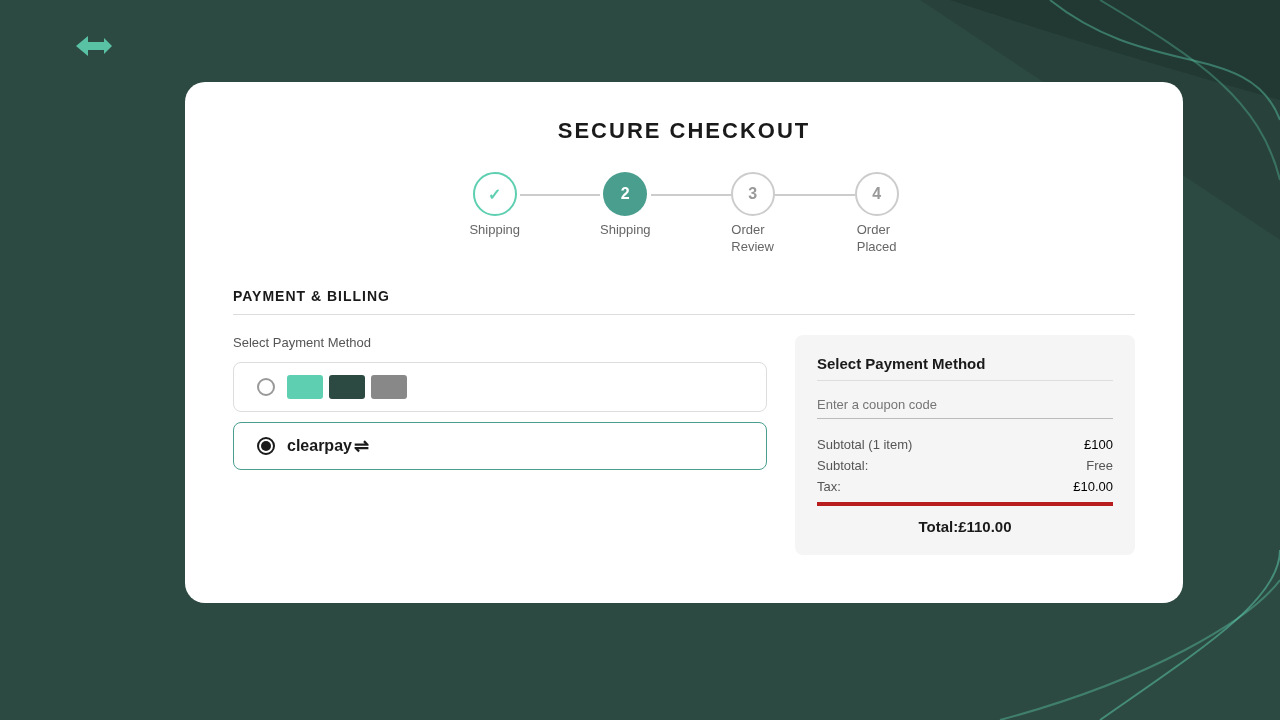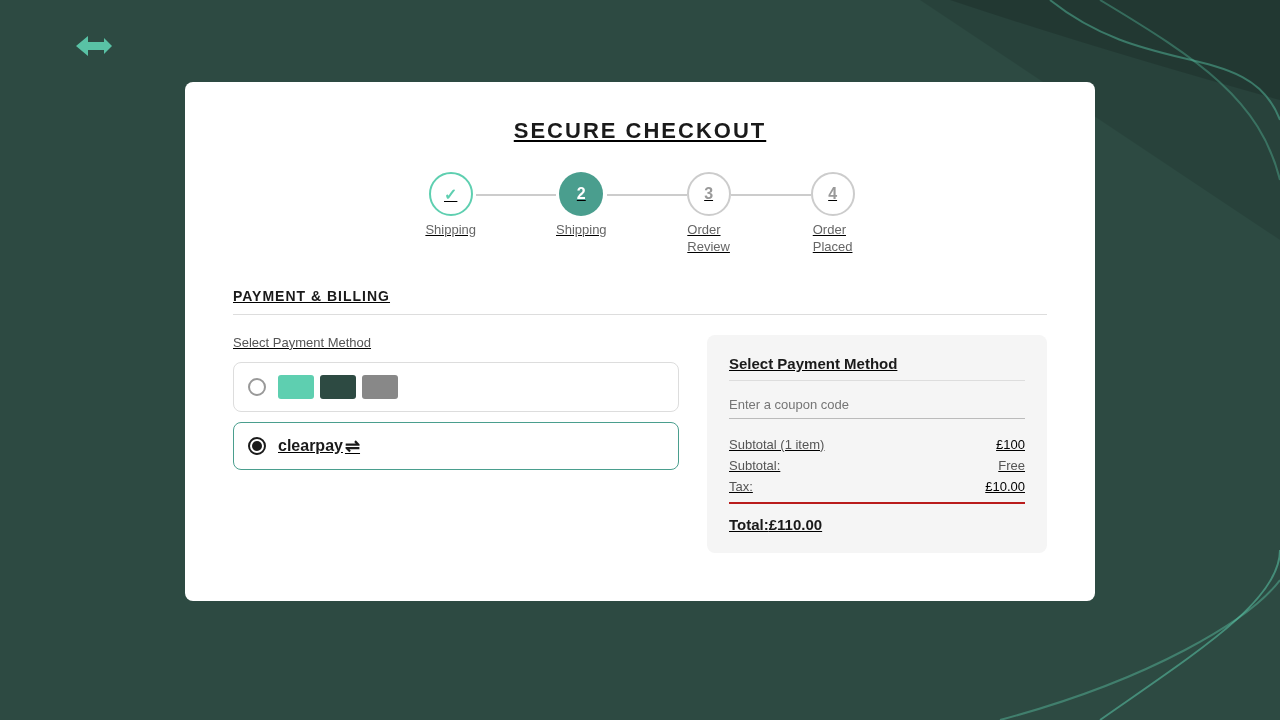--- a/index.html
+++ b/index.html
@@ -26,25 +26,24 @@
       top: 28px;
       left: 68px;
       color: #5ecfb0;
     }
 
     
     .card {
       position: absolute;
       top: 82px;
       left: 185px;
-      width: 910px;
+      width: 998px;
       background: #ffffff;
-      border-radius: 8px;
+      border-radius: 20px;
       padding: 36px 48px 48px 48px;
-      text-decoration: underline;
     }
 
     .card-title {
       text-align: center;
       font-size: 22px;
       font-weight: 700;
       letter-spacing: 2px;
       color: #1a1a1a;
       margin-bottom: 28px;
     }
@@ -135,21 +134,21 @@
 
     .select-label {
       font-size: 13px;
       color: #555;
       margin-bottom: 12px;
     }
 
     .payment-option {
       border: 1px solid #ddd;
       border-radius: 8px;
-      padding: 12px 14px;
+      padding: 12px 23px;
       display: flex;
       align-items: center;
       gap: 12px;
       margin-bottom: 10px;
       cursor: pointer;
       background: #fff;
     }
 
     .payment-option.selected {
       border-color: #4a9e8e;
@@ -251,25 +250,25 @@
     .order-line .val {
       color: #000000;
     }
 
     .order-line.shipping .val {
       color: #555;
     }
 
     .total-line {
       display: flex;
-      justify-content: flex-start;
+      justify-content: center;
       font-size: 15px;
       font-weight: 700;
       color: #1a1a1a;
-      border-top: 2px solid #b91c1c;
+      border-top: 4px solid #b91c1c;
       padding-top: 12px;
       margin-top: 8px;
     }
   </style>
 </head>
 <body>
 
 <svg class="bg-decor" viewBox="0 0 1280 720" xmlns="http://www.w3.org/2000/svg">
 
   <path d="M 950 0 Q 1100 50 1280 100 L 1280 0 Z" fill="rgba(0,0,0,0.15)"></path>

